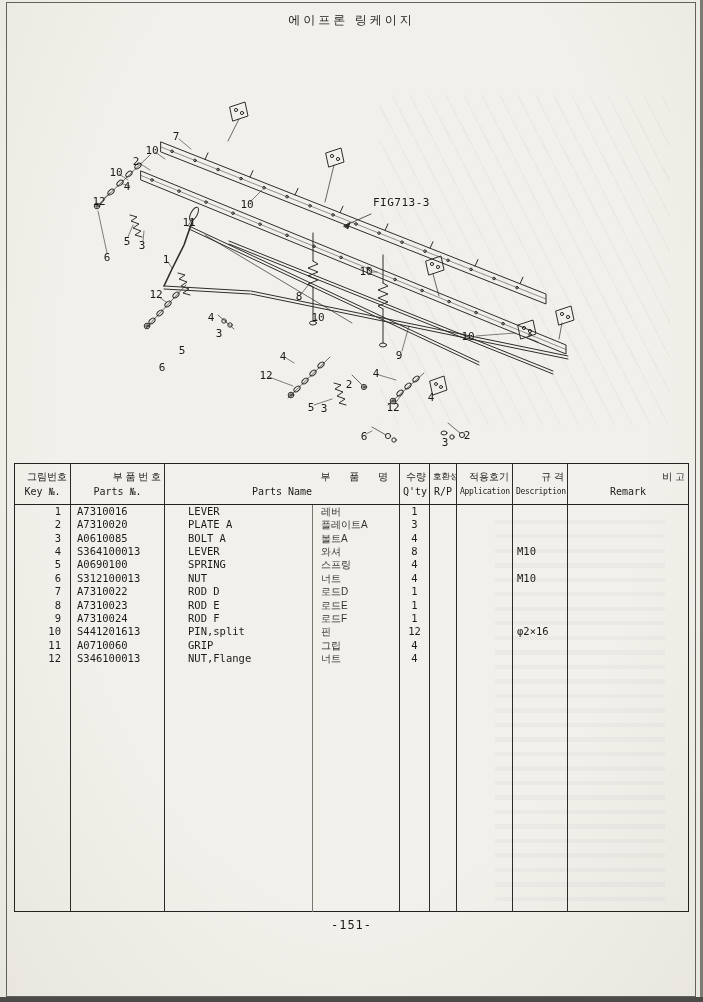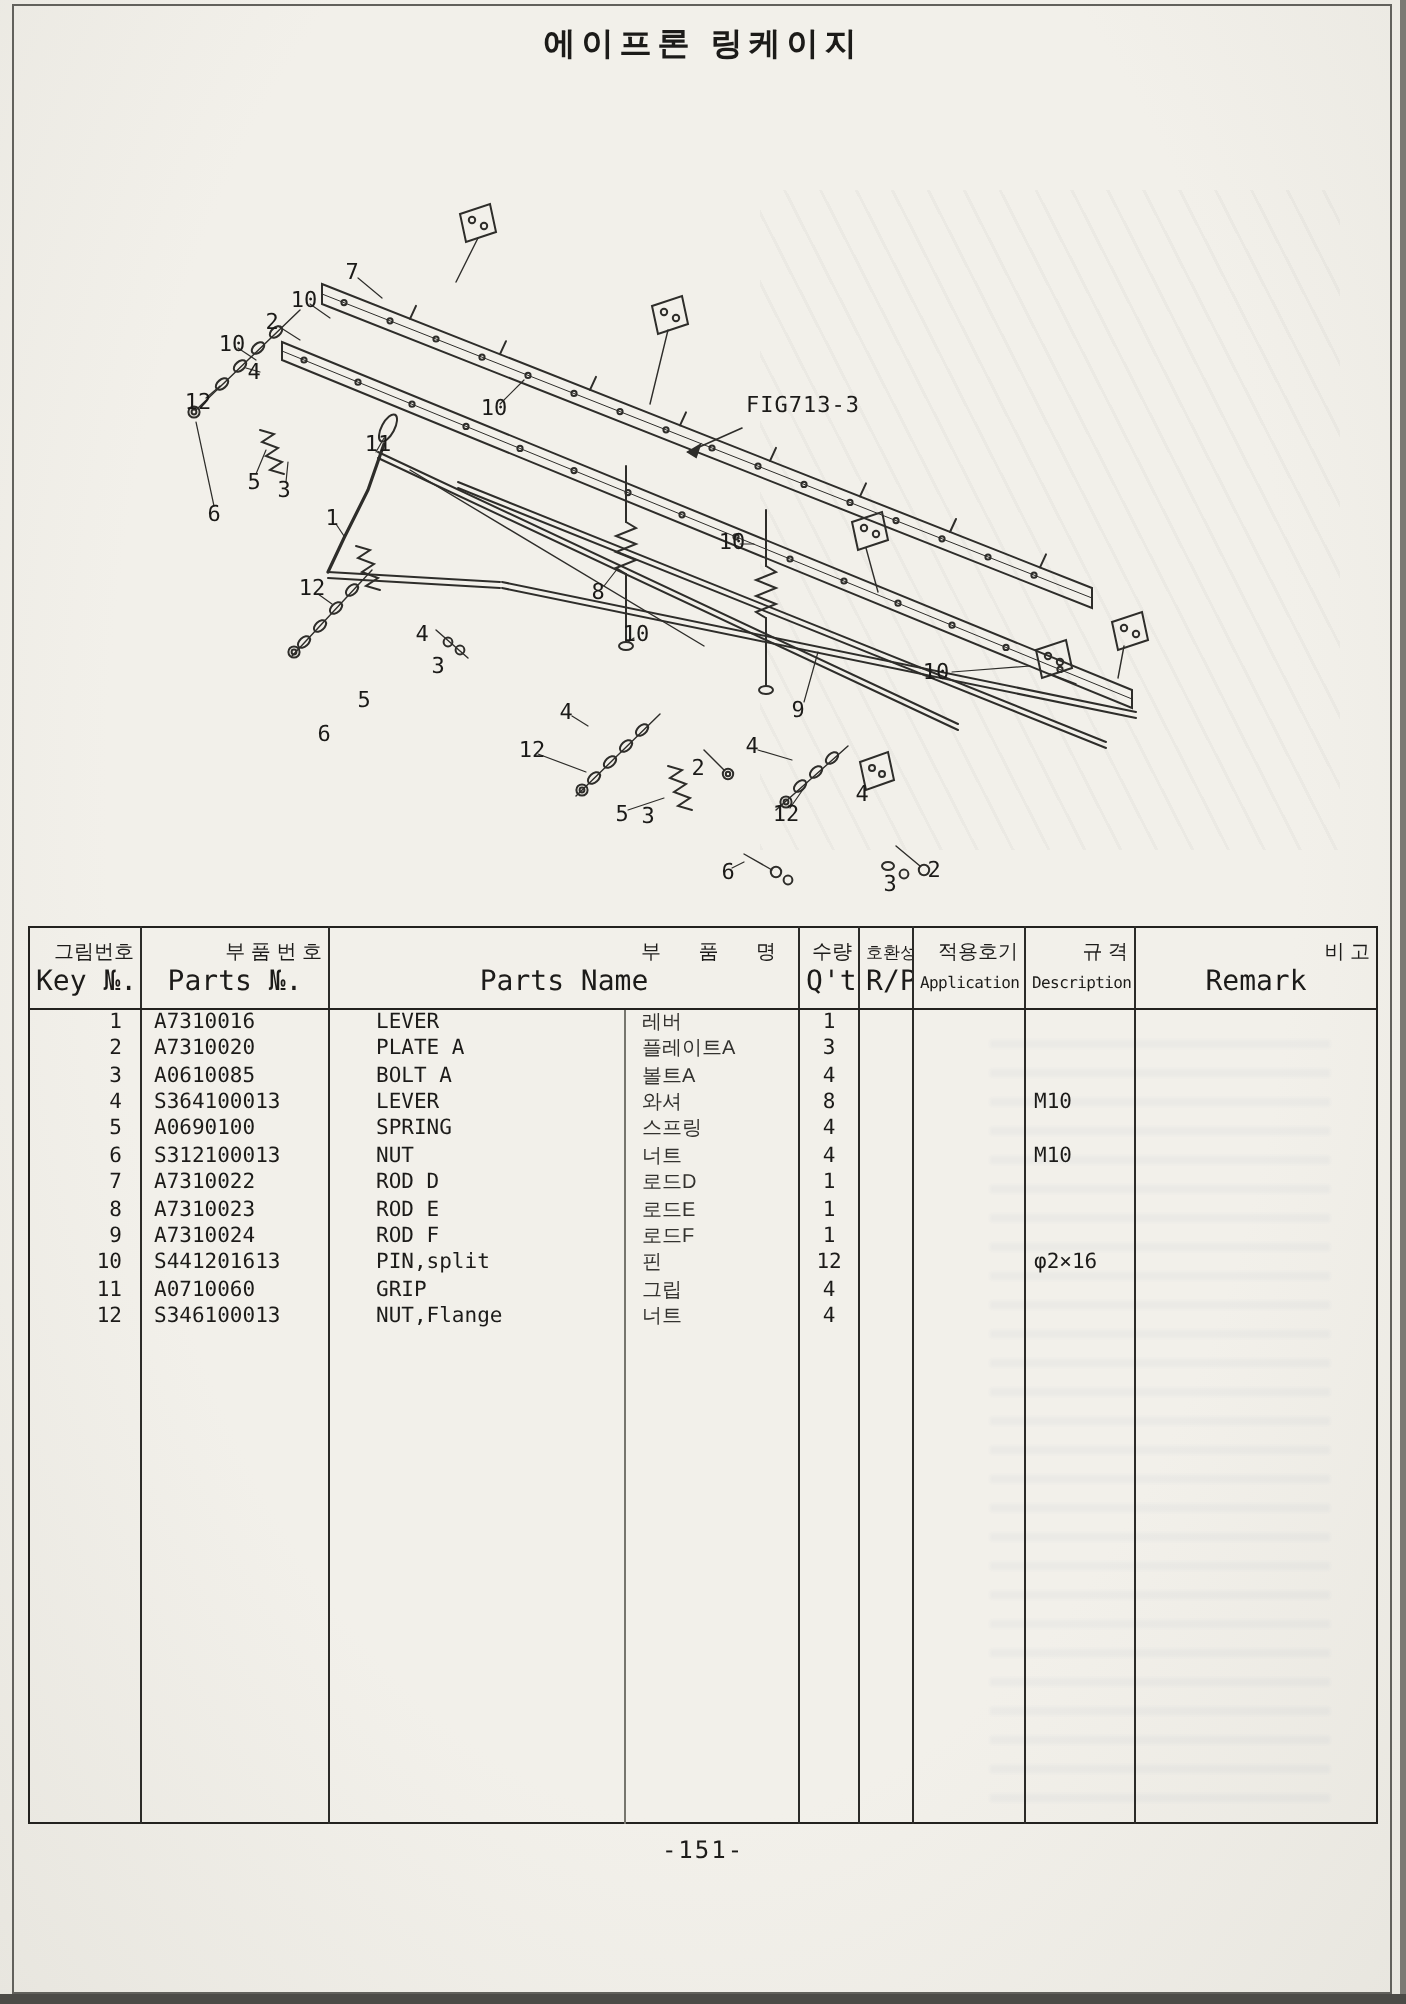--- a/index.html
+++ b/index.html
@@ -15,39 +15,39 @@
   .scan-right { position:absolute; top:0; right:0; width:3px; height:100%; background:#7b7a74; }
 
   .bleed-diagram { position:absolute; left:380px; top:95px; width:290px; height:330px;
     background: repeating-linear-gradient(63deg, rgba(110,110,110,0.05) 0 1.5px, transparent 1.5px 16px);
     pointer-events:none; }
   .bleed-table { position:absolute; left:495px; top:520px; width:170px; height:385px;
     background: repeating-linear-gradient(180deg, rgba(88,112,150,0.12) 0 4px, transparent 4px 14.5px);
     opacity:.4; filter:blur(.7px); pointer-events:none; }
 
   .title-area { position:absolute; top:12px; left:0; width:100%; text-align:center; z-index:2; }
-  .korean-title { font-size:16px; letter-spacing:3px;font-weight:bold; }
+  .korean-title { font-size:12px; letter-spacing:3px; }
   .fig-heading { margin-top:7px; font-size:17px; letter-spacing:1.5px; }
   .fig-heading .fig-no { margin-right:26px; }
 
   .diagram { position:absolute; top:85px; left:0; width:703px; height:380px; z-index:1; }
   .callout { position:absolute; transform:translate(-50%,-50%);
     font-family:"DejaVu Sans Mono", monospace; font-size:11px; color:#1b1a18; white-space:nowrap; }
   .fig-ref { position:absolute; left:373px; top:111px;
     font-family:"DejaVu Sans Mono", monospace; font-size:11px; letter-spacing:.5px; }
 
   .parts-table { position:absolute; top:463px; left:14px; width:674px; z-index:1;
     border-collapse:collapse; table-layout:fixed;
     font-family:"DejaVu Sans Mono", monospace; font-size:10.5px; color:#1c1b19;
     border:1.5px solid #23221f; }
   .parts-table th, .parts-table td { padding:0 3px; overflow:hidden; white-space:nowrap; }
   .parts-table th + th, .parts-table td + td { border-left:1px solid #2c2b28; }
   .parts-table thead th { border-bottom:1.3px solid #23221f; font-weight:normal; height:40px; vertical-align:middle; }
   .hk { font-family:"Liberation Sans", sans-serif; font-size:10px; line-height:15px; text-align:right; }
-  .he { font-family:"DejaVu Sans Mono", monospace; font-size:14px; line-height:15px; text-align:center; }
+  .he { font-family:"DejaVu Sans Mono", monospace; font-size:10px; line-height:15px; text-align:center; }
   .hk.small-ko { font-size:8.5px; }
   .he.small-en { font-size:8px; letter-spacing:-.3px; }
   .hk.wide { letter-spacing:8px; }
   .parts-table tbody tr { height:13.4px; }
   .parts-table tbody td { line-height:13px; border-top:none; border-bottom:none; }
   td.c-key { text-align:right; padding-right:9px; }
   td.c-parts_no { padding-left:6px; }
   td.c-name_en { padding-left:23px; }
   td.c-name_ko { padding-left:8px; font-family:"Liberation Sans", sans-serif; font-size:10px; color:#33322f; border-left-color:#77766e !important; }
   td.c-qty { text-align:center; }

